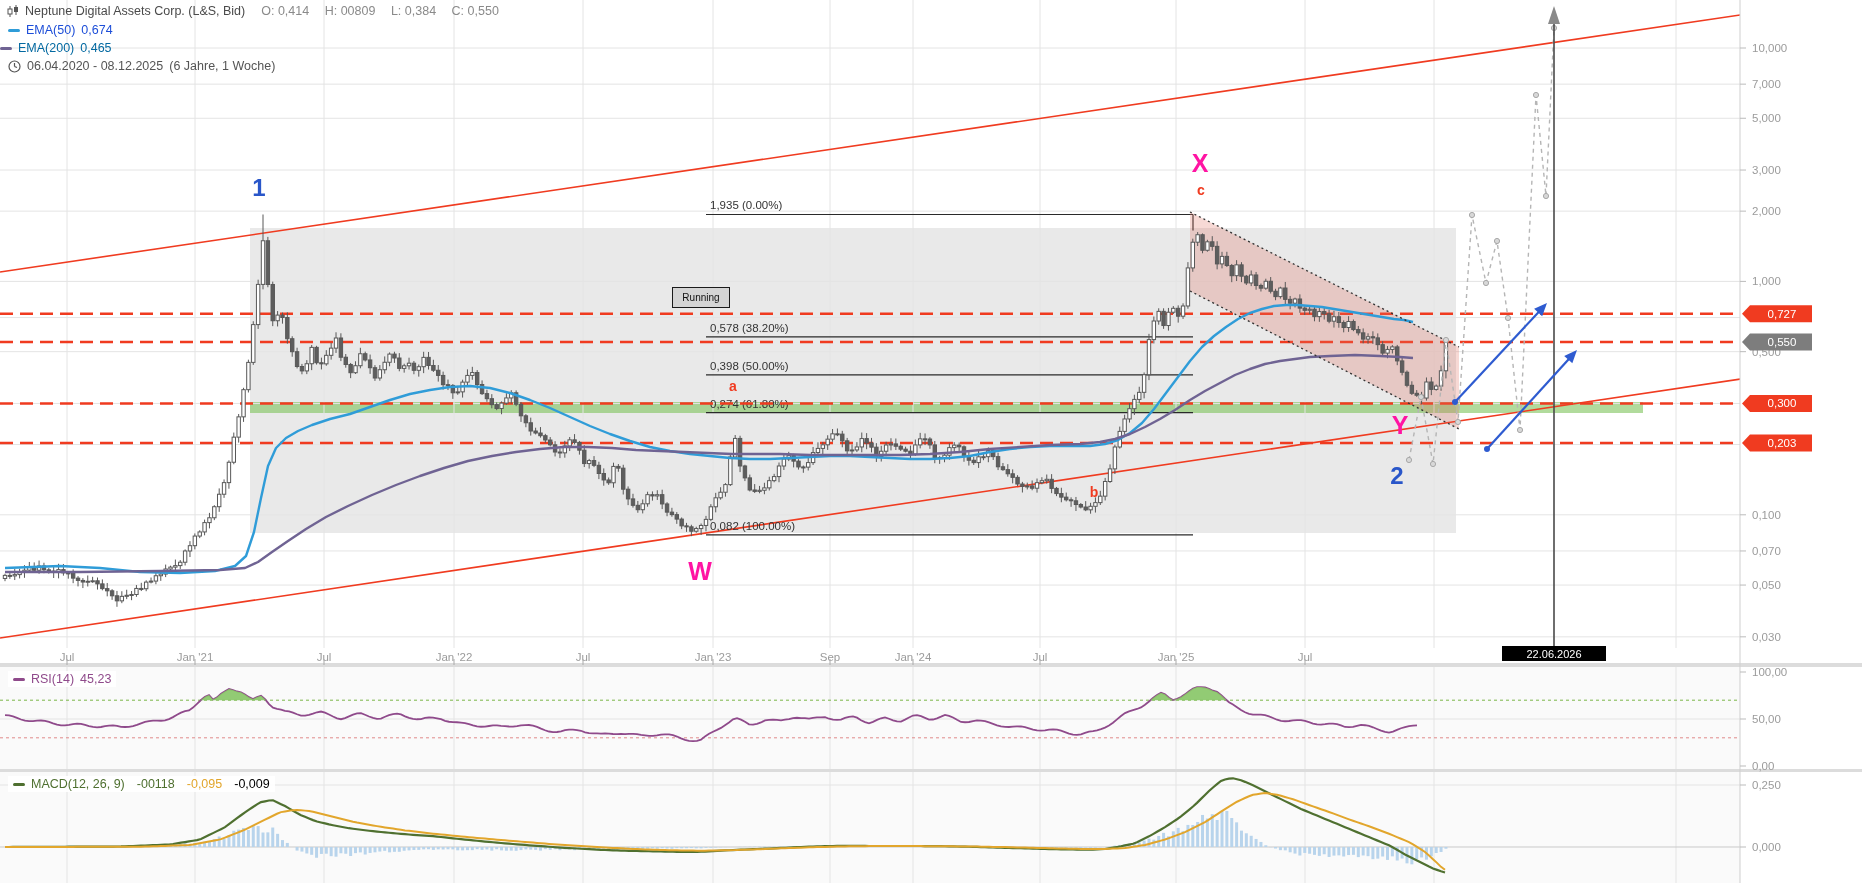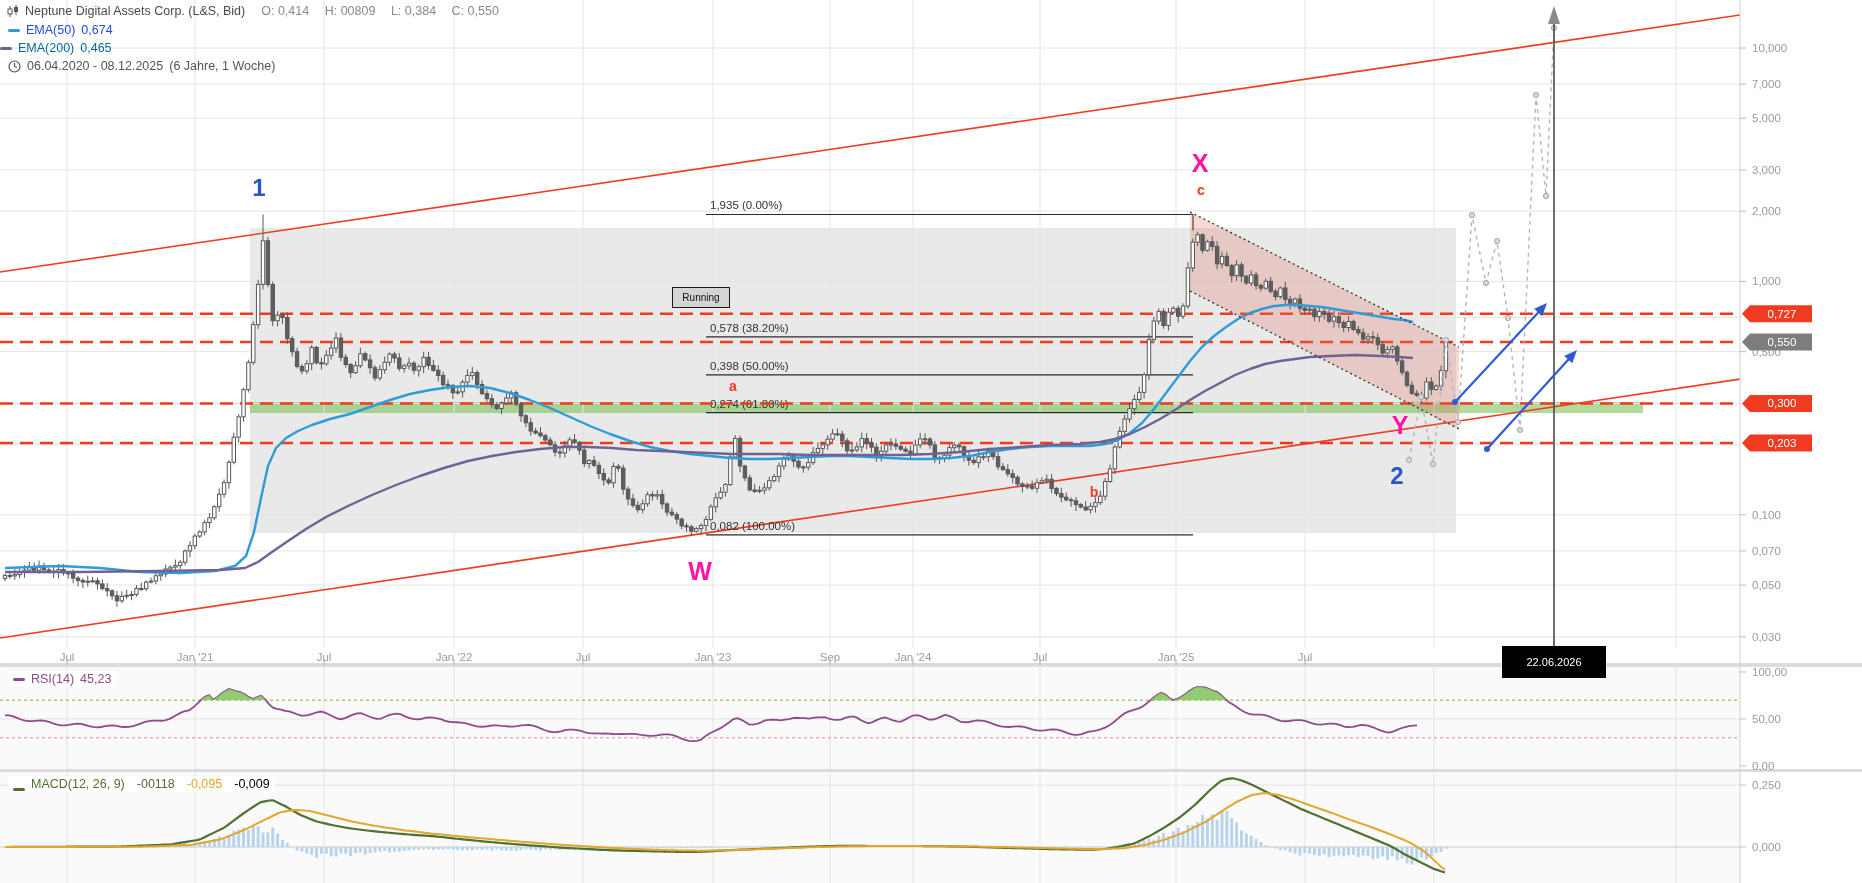--- a/index.html
+++ b/index.html
@@ -9,21 +9,21 @@
   .overlay{position:absolute;white-space:nowrap;}
   .legend-row{display:flex;align-items:center;gap:6px;font-size:12.5px;color:#4a4a4a;}
   .swatch{display:inline-block;width:12px;height:3px;border-radius:2px;}
   .ohlc{color:#8a8a8a;margin-left:10px;}
   .ohlc span{margin-right:12px;}
   #watermark{left:8px;top:578px;font-size:40px;font-weight:700;letter-spacing:3px;
              color:rgba(70,70,70,0.12);}
   #running-box{left:672px;top:261px;width:56px;height:19px;background:#d4d4d4;
                border:1px solid #1a1a1a;display:flex;align-items:center;justify-content:center;
                font-size:10px;color:#111;margin-top:26px;}
-  #date-flag{left:1502px;top:646px;width:104px;height:32px;background:#000;color:#fff;
+  #date-flag{left:1502px;top:646px;width:104px;height:15px;background:#000;color:#fff;
              display:flex;align-items:center;justify-content:center;font-size:11px;}
   .val{margin-left:6px;}
 </style>
 </head>
 <body>
 
 <div id="stage">
   <svg id="chart-svg" width="1862" height="883">
       <defs>
         <clipPath id="mainClip">
@@ -1144,21 +1144,21 @@
     <span>06.04.2020 - 08.12.2025</span>
     <span>(6 Jahre, 1 Woche)</span>
   </div>
 
   <div class="overlay legend-row" style="left:8px;top:671px;background:rgba(255,255,255,0.9);padding:1px 5px;color:#8f4a8b;">
     <span class="swatch" style="background:#8f4a8b;"></span>
     <span>RSI(14)</span>
     <span>45,23</span>
   </div>
 
-  <div class="overlay legend-row" style="left:8px;top:776px;background:rgba(255,255,255,0.9);padding:1px 5px;align-items:flex-end;">
+  <div class="overlay legend-row" style="left:8px;top:776px;background:rgba(255,255,255,0.9);padding:1px 5px;">
     <span class="swatch" style="background:#4f7030;"></span>
     <span style="color:#4f7030;">MACD(12, 26, 9)</span>
     <span class="val" style="color:#4f7030;">-00118</span>
     <span class="val" style="color:#e2a62c;">-0,095</span>
     <span class="val" style="color:#000000;">-0,009</span>
   </div>
 
   <div class="overlay" id="running-box">Running</div>
   <div class="overlay" id="date-flag">22.06.2026</div>
 </div>

